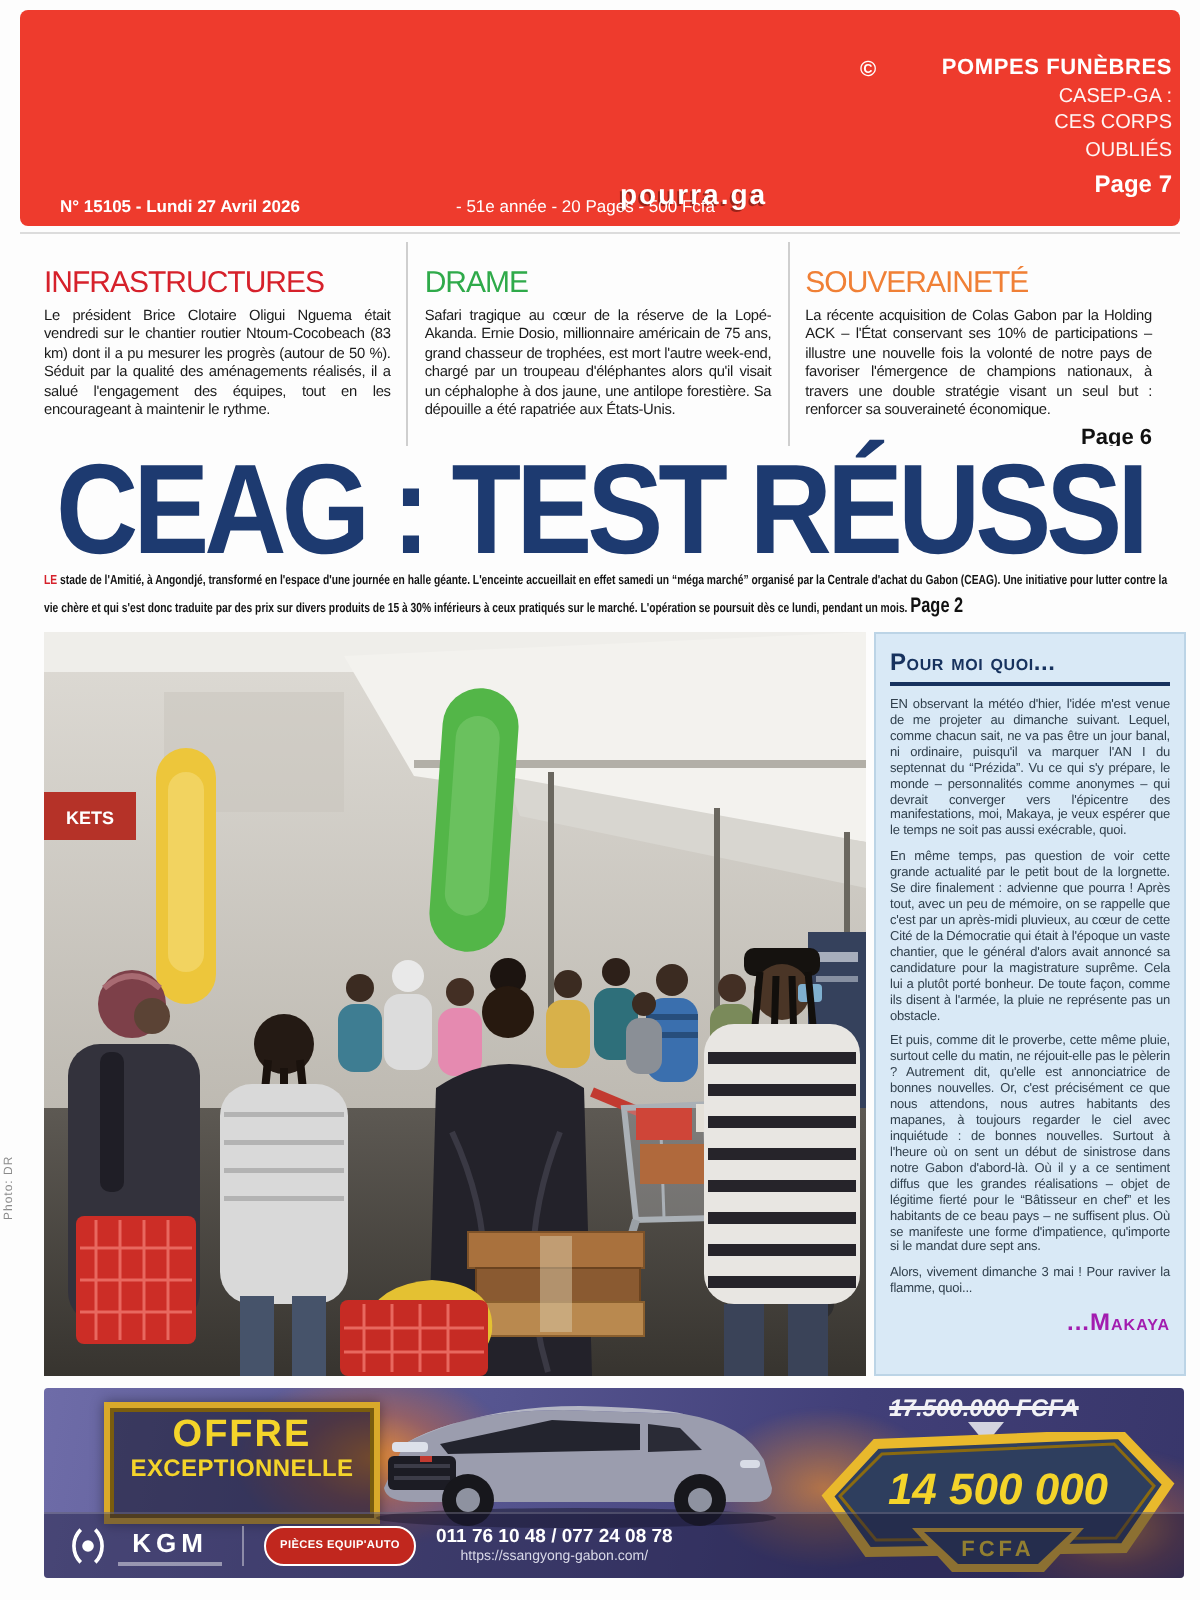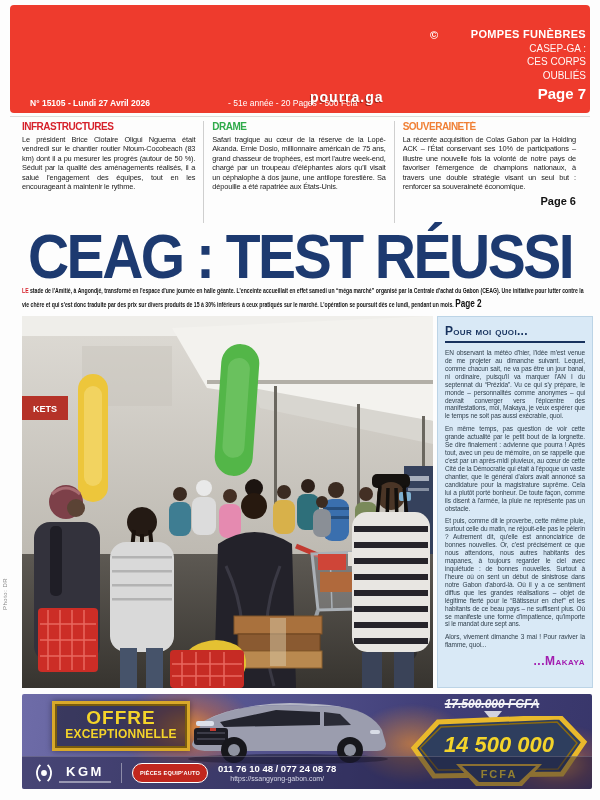--- a/index.html
+++ b/index.html
@@ -17,29 +17,29 @@
   .tagline { position:absolute; right:6px; top:14px; font-size:7.5px; font-weight:bold;
              letter-spacing:.6px; color:#fff; }
   .copyright { position:absolute; left:420px; top:24px; font-size:11px; font-weight:bold; }
   .site { position:absolute; left:300px; top:84px; font-size:14px; font-weight:bold; letter-spacing:1px;
           text-shadow:-1px 1px 0 rgba(70,12,6,.5); }
   .issue-line { position:absolute; left:20px; bottom:5px; font-size:8.5px; font-weight:bold;margin-top:22px; }
   .edition-line { position:absolute; left:218px; bottom:5px; font-size:8.5px; }
   .mast-right { position:absolute; right:4px; top:22px; text-align:right; line-height:1.35; }
   .mast-right .t { font-size:11px; font-weight:bold; letter-spacing:.3px; }
   .mast-right .l { font-size:10px; opacity:.95; }
-  .mast-right .p { font-size:15px; font-weight:bold; margin-top:2px; }
+  .mast-right .p { font-size:12px; font-weight:bold; margin-top:2px; }
   .mast-divider { position:absolute; left:10px; top:116px; width:580px; height:1px; background:#dcdcdc; }
 
   
   .briefs { position:absolute; left:22px; top:121px; width:562px; height:102px; display:flex; }
   .brief { flex:1; padding:0 8px; overflow:hidden; }
   .brief:first-child { padding-left:0; }
   .brief + .brief { border-left:1px solid #cfcfcf; }
-  .brief h2 { font-size:10px; font-weight:bold; letter-spacing:-.5px; margin-bottom:3px; }
+  .brief h2 { font-size:15px; font-weight:normal; letter-spacing:-.5px; margin-bottom:3px;margin-top:12px; }
   .brief.c0 h2 { color:#d6212b; } .brief.c1 h2 { color:#2faa4a; } .brief.c2 h2 { color:#f08036; }
   .brief .body { font-size:7.4px; line-height:1.28; text-align:justify; color:#1b1b1b; letter-spacing:-.15px; }
   .brief .pg { text-align:right; font-size:11px; font-weight:bold; color:#111; margin-top:3px; }
 
   
   .headline { position:absolute; left:0; top:224px; width:600px; text-align:center;
               font-size:57px; font-weight:bold; letter-spacing:-2.5px; color:#1d3a70;
               white-space:nowrap; line-height:1; transform:scale(1,1.12); transform-origin:50% 0; }
   .lead-wrap { position:absolute; left:22px; top:287px; width:562px; height:22px; overflow:hidden; }
   .lead-inner { width:720px; transform:scale(.78,1); transform-origin:0 0;
@@ -67,21 +67,21 @@
   
   .ad { position:absolute; left:22px; top:694px; width:570px; height:95px; border-radius:2px;
         overflow:hidden; background:linear-gradient(100deg,#6e6ca8 0%,#55548f 40%,#413f78 70%,#38366a 100%); }
   .glow { position:absolute; border-radius:50%; filter:blur(1px); }
   .glow.g1 { left:95px; top:-10px; width:140px; height:90px;
              background:radial-gradient(closest-side,rgba(255,150,40,.85),rgba(255,110,20,.35),transparent); }
   .glow.g2 { left:330px; top:10px; width:120px; height:80px;
              background:radial-gradient(closest-side,rgba(255,150,40,.6),transparent); }
   .glow.g3 { left:470px; top:30px; width:130px; height:80px;
              background:radial-gradient(closest-side,rgba(255,160,50,.7),rgba(255,120,30,.25),transparent); }
-  .offer-box { position:absolute; left:30px; top:7px; width:138px; height:50px;
+  .offer-box { position:absolute; left:30px; top:7px; width:138px; height:61px;
                border:3px solid #d9a92a; box-shadow:inset 0 0 0 2px #7a5c0e, 0 0 6px rgba(0,0,0,.4);
                background:rgba(18,18,38,.55); text-align:center; padding-top:4px; }
   .offer-box .o1 { font-size:19px; font-weight:bold; color:#f4d42a; letter-spacing:1px; line-height:1; }
   .offer-box .o2 { font-size:12px; font-weight:bold; color:#f4d42a; letter-spacing:.2px; }
   .ad-car { position:absolute; left:148px; top:-2px; }
   .old-price { position:absolute; left:390px; top:3px; width:160px; text-align:center;
                font-size:12px; font-weight:bold; font-style:italic; color:#f2f2f6;
                text-decoration:line-through; text-decoration-thickness:2px; }
   .price-arrow { position:absolute; left:462px; top:17px; width:0; height:0;
                  border-left:9px solid transparent; border-right:9px solid transparent;

